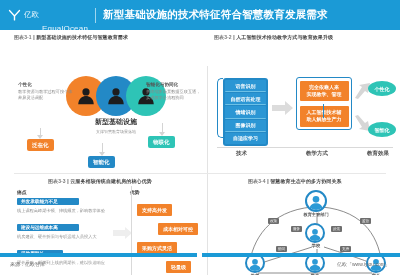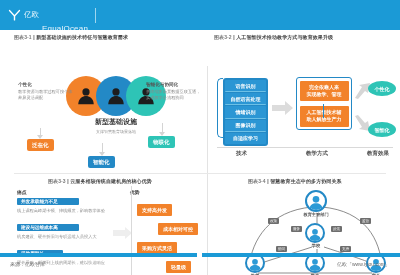--- a/index.html
+++ b/index.html
@@ -183,20 +183,21 @@
     <span class="logo-mark">
       <svg width="13" height="13" viewBox="0 0 26 26">
         <path d="M3 3 L13 14 L23 3" stroke="#ffffff" stroke-width="2.6" fill="none" stroke-linecap="round"></path>
         <rect x="11.6" y="13" width="2.8" height="10" fill="#ffffff" rx="1"></rect>
       </svg>
     </span>
     <span class="logo-cn">亿欧</span>
     <span class="logo-text">EqualOcean</span>
   </div>
   <div class="hdr-divider"></div>
+  <div class="hdr-title">新型基础设施的技术特征符合智慧教育发展需求</div>
 </div>
 
 <div class="canvas">
 
   <div class="col-sep"></div>
   <div class="row-sep"></div>
 
   <div class="panel" style="left:14px; top:4px; width:190px;">
     <div class="panel-title">
       <span class="tag">图表3-1</span>

